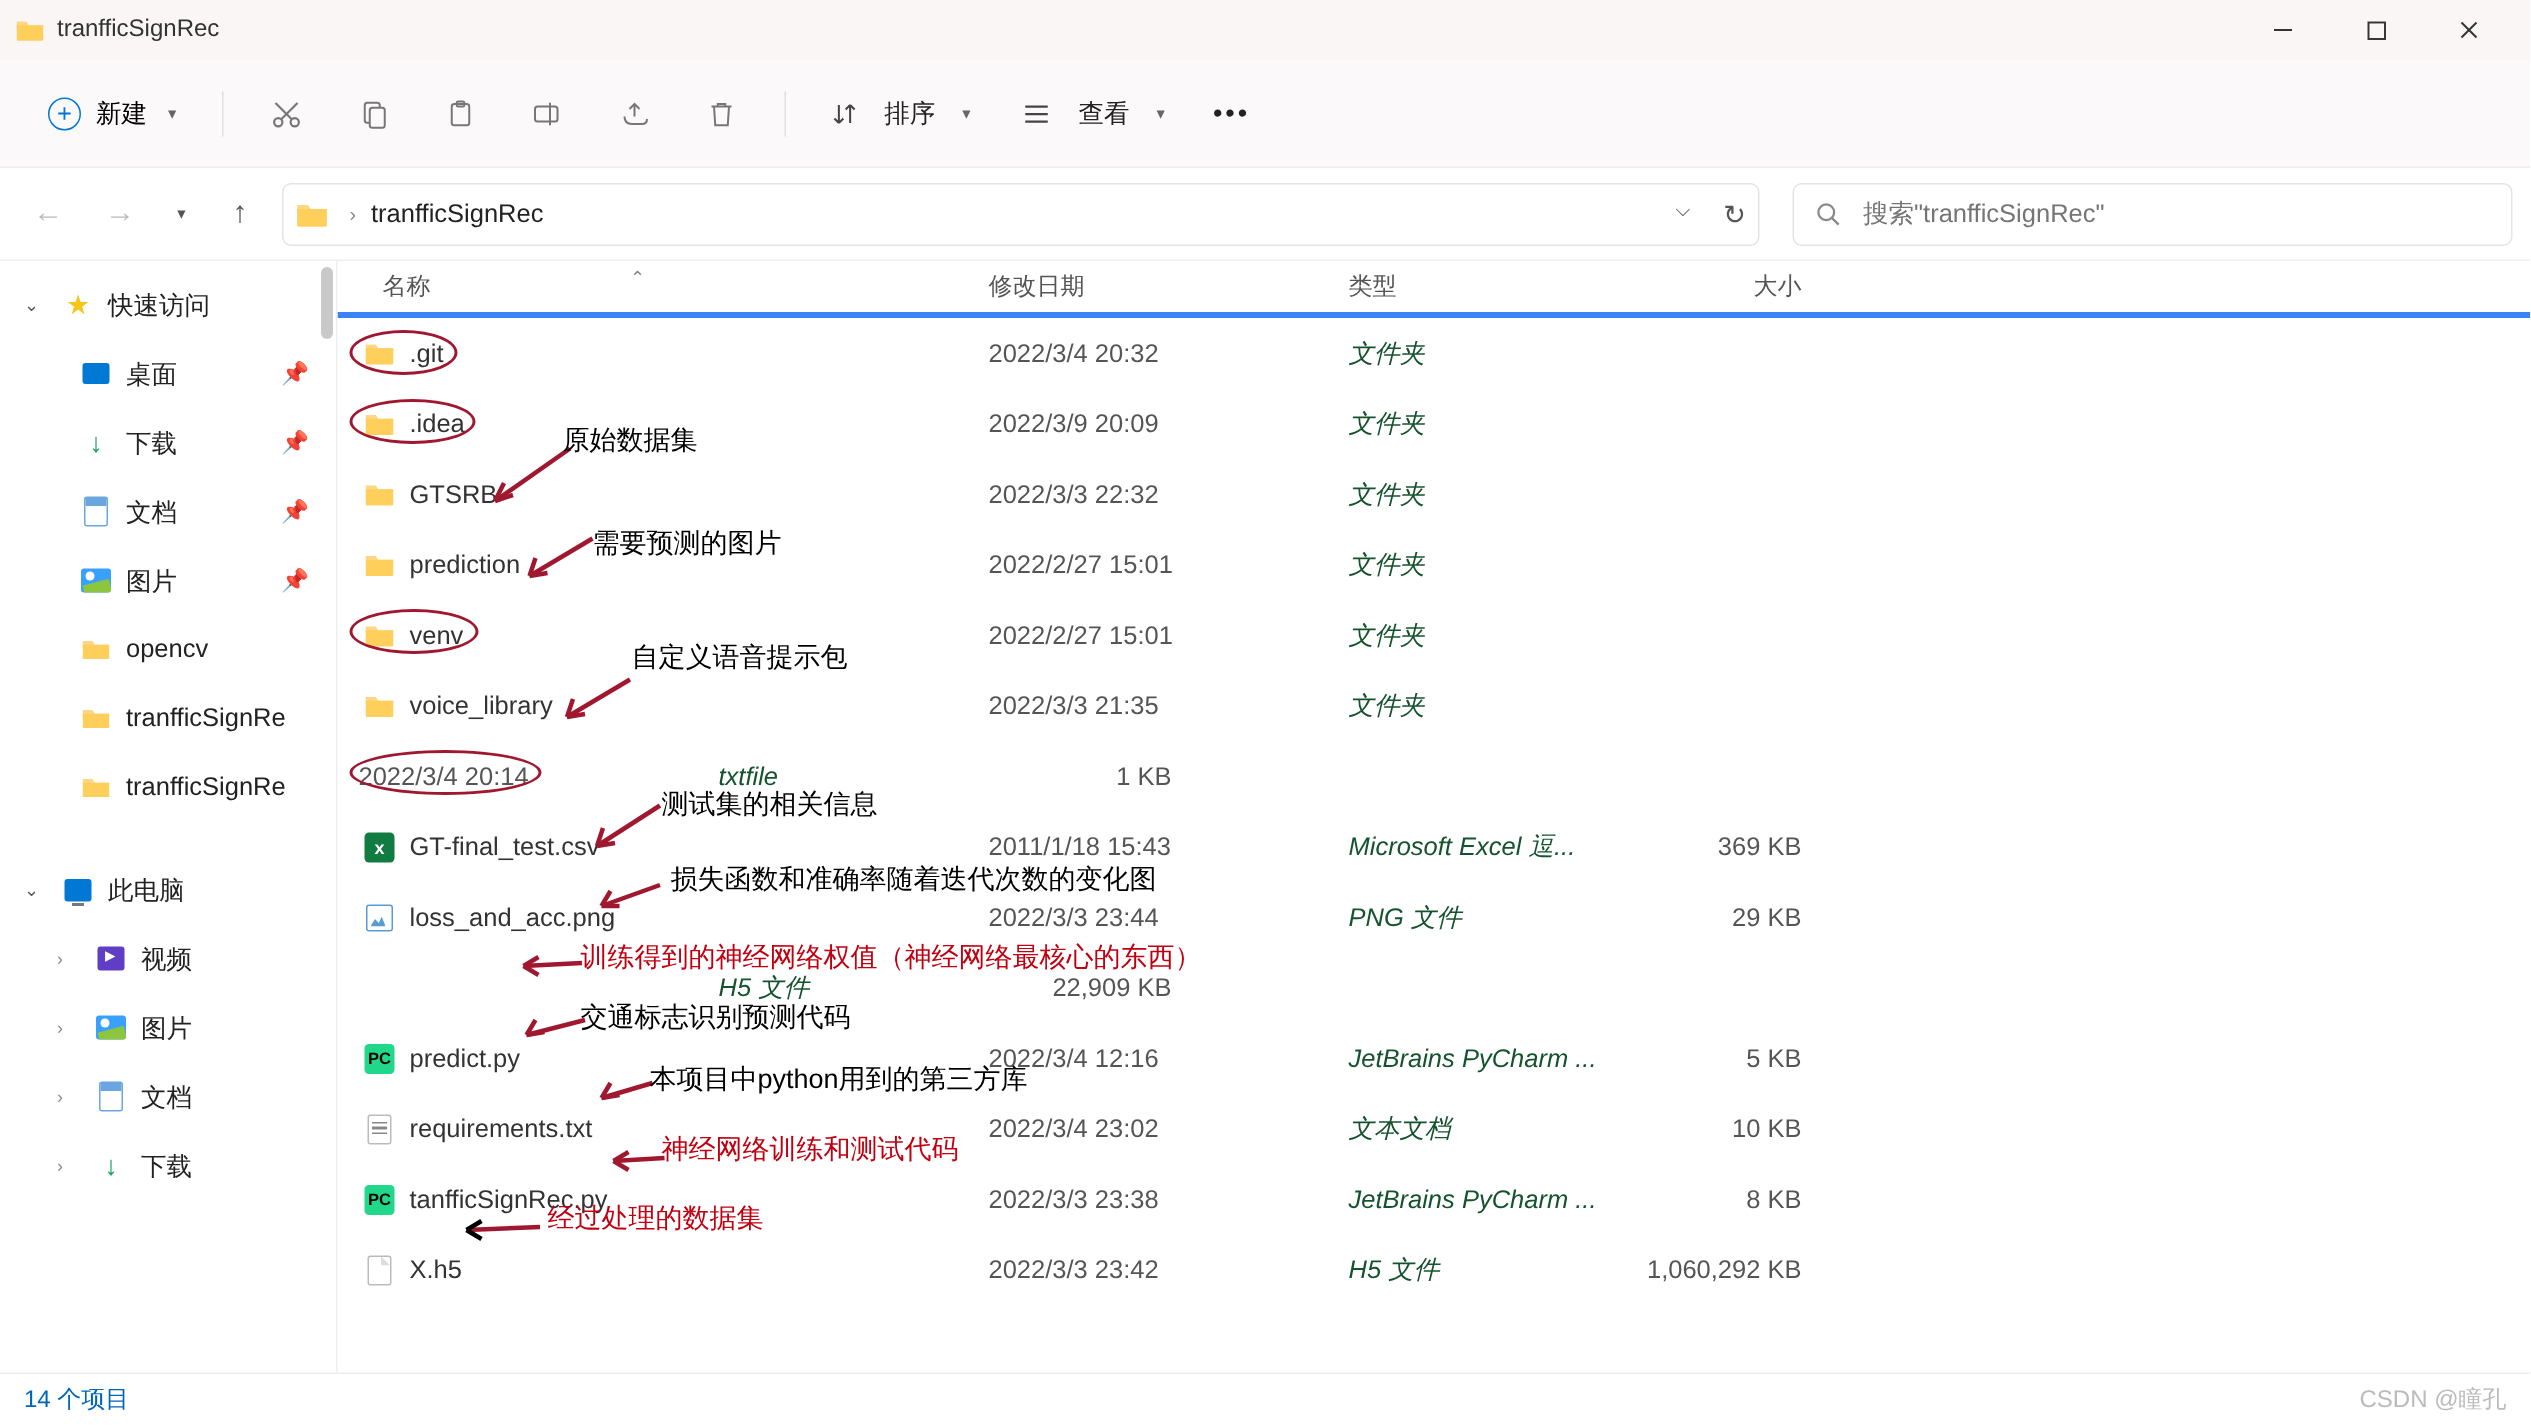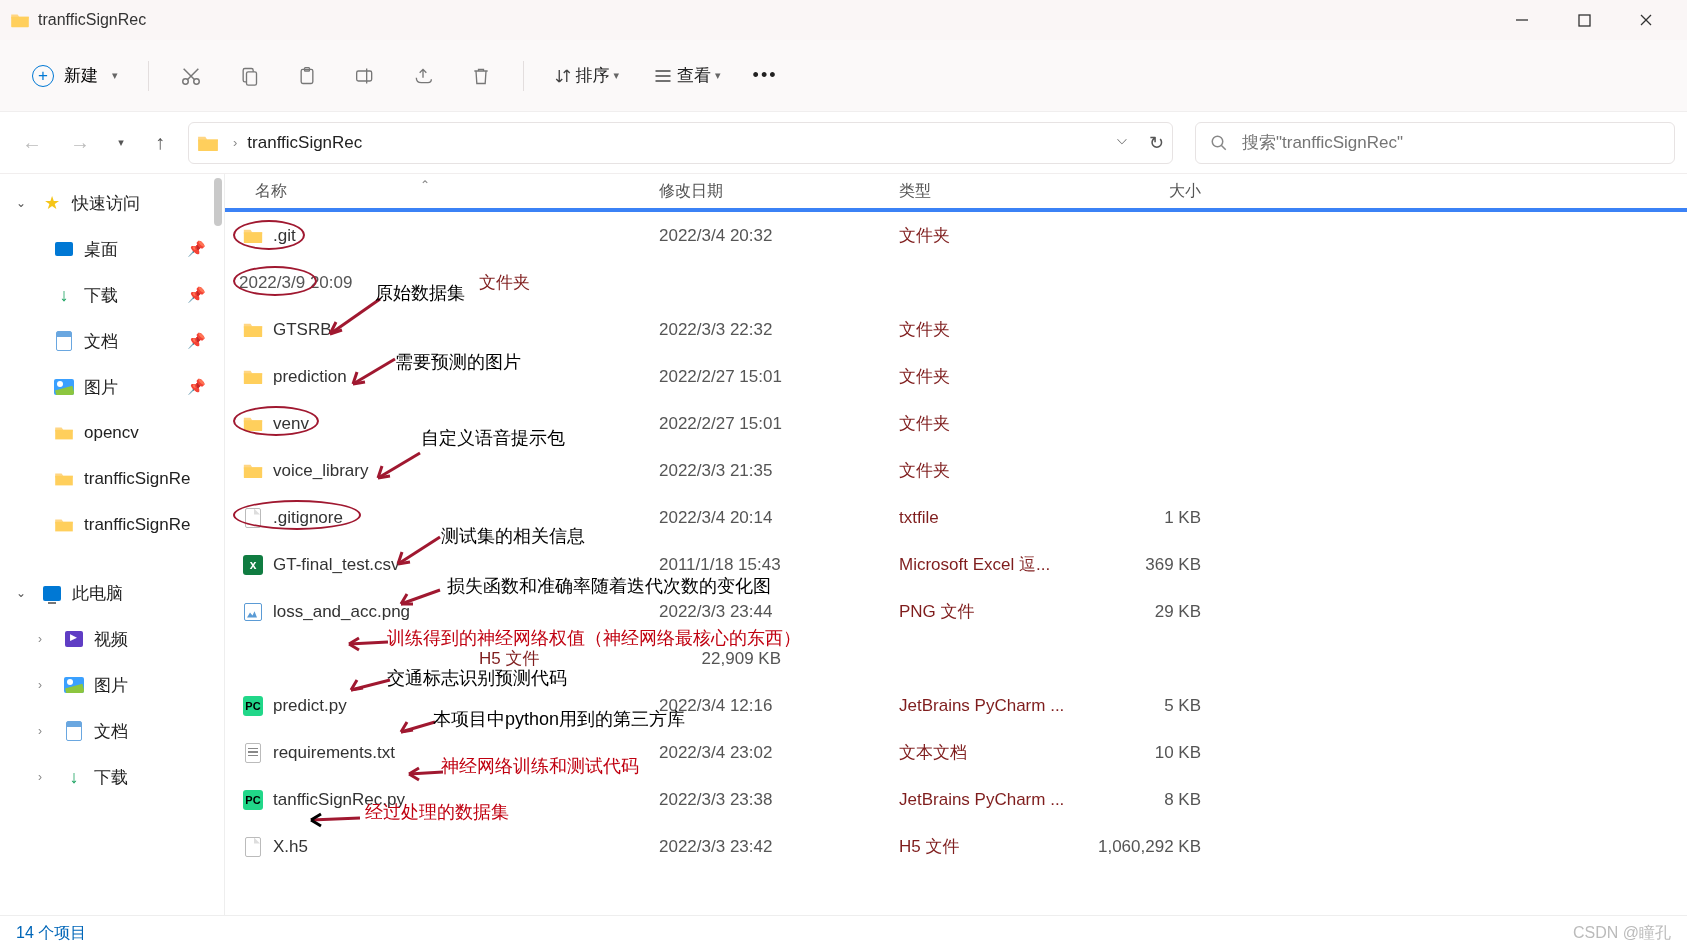--- a/index.html
+++ b/index.html
@@ -12,21 +12,21 @@
   .titlebar .win-controls { margin-left: auto; display: flex; }
   .titlebar .win-btn { width: 62px; height: 40px; display: flex; align-items: center; justify-content: center; font-size: 18px; color: #333; }
 
   
   .toolbar { height: 72px; background: #fbf9f9; display: flex; align-items: center; padding: 0 20px; gap: 10px; border-bottom: 1px solid #f0eeee; }
   .toolbar .new-btn { display: flex; align-items: center; gap: 10px; padding: 6px 12px; border: none; background: transparent; font-size: 17px; cursor: pointer; border-radius: 6px; }
   .toolbar .new-btn .plus-circle { width: 22px; height: 22px; border: 1.5px solid #0078d4; border-radius: 50%; display: flex; align-items: center; justify-content: center; color: #0078d4; font-size: 17px; font-weight: 300; line-height: 1; }
   .toolbar .new-btn .chev { font-size: 11px; color: #666; margin-left: 4px; }
   .toolbar .sep { width: 1px; height: 30px; background: #e3dede; margin: 0 8px; }
   .toolbar .icon-btn { width: 48px; height: 44px; display: flex; align-items: center; justify-content: center; color: #666; border-radius: 6px; cursor: pointer; }
-  .toolbar .drop-btn { display: flex; align-items: center; gap: 4px; padding: 6px 12px; font-size: 17px; cursor: pointer; border-radius: 6px; text-align: right; }
+  .toolbar .drop-btn { display: flex; align-items: center; gap: 18px; padding: 6px 12px; font-size: 17px; cursor: pointer; border-radius: 6px; text-align: right; }
   .toolbar .drop-btn .chev { font-size: 11px; color: #666; }
   .toolbar .more { font-size: 18px; letter-spacing: 2px; padding: 0 10px; cursor: pointer; }
 
   
   .navbar { height: 62px; display: flex; align-items: center; padding: 0 12px; gap: 8px; border-bottom: 1px solid #f1eeee; }
   .navbar .nav-btn { width: 40px; height: 40px; display: flex; align-items: center; justify-content: center; color: #555; font-size: 20px; cursor: pointer; border-radius: 6px; }
   .navbar .nav-btn.disabled { color: #bbb; }
   .navbar .nav-btn .chev { font-size: 11px; margin-left: 2px; }
   .addr { flex: 1; height: 42px; border: 1px solid #e7e3e3; border-radius: 6px; display: flex; align-items: center; padding: 0 8px; background: #fff; gap: 4px; }
   .addr .folder-icon { width: 22px; height: 18px; margin-right: 4px; }
@@ -58,21 +58,21 @@
   .col-name { width: 420px; padding-left: 30px !important; position: relative; }
   .col-name .sort-ind { position: absolute; left: 195px; top: -3px; font-size: 12px; color: #888; }
   .col-date { width: 240px; }
   .col-type { width: 200px; }
   .col-size { width: 140px; text-align: right; padding-right: 24px; }
 
   .rows { }
   .row { display: flex; align-items: center; height: 47px; font-size: 17px; color: #333; cursor: pointer; }
   .row .cell-name { width: 420px; padding-left: 18px; display: flex; align-items: center; gap: 10px; position: relative; }
   .row .cell-date { width: 240px; padding-left: 14px; color: #555; }
-  .row .cell-type { width: 200px; padding-left: 14px; color: #7f1d1d; white-space: nowrap; overflow: hidden; text-overflow: ellipsis; }
+  .row .cell-type { width: 200px; padding-left: 14px; color: #14532d; white-space: nowrap; overflow: hidden; text-overflow: ellipsis; font-style: italic; }
   .row .cell-size { width: 140px; text-align: right; padding-right: 24px; color: #555; }
   .row .file-ico { width: 20px; height: 20px; display: inline-flex; align-items: center; justify-content: center; flex-shrink: 0; }
 
   
   .annot { position: absolute; pointer-events: none; z-index: 50; }
   .red-oval { border: 2.5px solid #a01830; border-radius: 50%; }
   .red-text { color: #c00010; font-size: 18px; font-weight: 500; }
   .black-text { color: #000; font-size: 18px; font-weight: 500; }
   .arrow-svg { stroke: #a01830; stroke-width: 3; fill: none; }
 
@@ -338,87 +338,90 @@
                 <path class="body" d="M1 6h22v12a1 1 0 0 1-1 1H2a1 1 0 0 1-1-1z"></path>
               </svg>
             </span>
             <span>.git</span>
           </div>
           <div class="cell-date">2022/3/4 20:32</div>
           <div class="cell-type">文件夹</div>
           <div class="cell-size"></div>
         </div>
         <div class="row">
-          <div class="cell-date">2022/3/9 20:09</div>
-          <div class="cell-type">文件夹</div>
-          <div class="cell-size"></div>
-        </div>
-        <div class="row">
           <div class="cell-name">
             <span class="file-ico">
               <svg class="folder-svg" width="20" height="17" viewBox="0 0 24 20">
                 <path class="top" d="M1 3h8l2 3h12v2H1z"></path>
                 <path class="body" d="M1 6h22v12a1 1 0 0 1-1 1H2a1 1 0 0 1-1-1z"></path>
               </svg>
             </span>
-            <span>GTSRB</span>
-          </div>
-          <div class="cell-date">2022/3/3 22:32</div>
+            <span>.idea</span>
+          </div>
+          <div class="cell-date">2022/3/9 20:09</div>
           <div class="cell-type">文件夹</div>
           <div class="cell-size"></div>
         </div>
         <div class="row">
           <div class="cell-name">
             <span class="file-ico">
               <svg class="folder-svg" width="20" height="17" viewBox="0 0 24 20">
                 <path class="top" d="M1 3h8l2 3h12v2H1z"></path>
                 <path class="body" d="M1 6h22v12a1 1 0 0 1-1 1H2a1 1 0 0 1-1-1z"></path>
               </svg>
             </span>
-            <span>prediction</span>
-          </div>
-          <div class="cell-date">2022/2/27 15:01</div>
+            <span>GTSRB</span>
+          </div>
+          <div class="cell-date">2022/3/3 22:32</div>
           <div class="cell-type">文件夹</div>
           <div class="cell-size"></div>
         </div>
         <div class="row">
           <div class="cell-name">
             <span class="file-ico">
               <svg class="folder-svg" width="20" height="17" viewBox="0 0 24 20">
                 <path class="top" d="M1 3h8l2 3h12v2H1z"></path>
                 <path class="body" d="M1 6h22v12a1 1 0 0 1-1 1H2a1 1 0 0 1-1-1z"></path>
               </svg>
             </span>
-            <span>venv</span>
+            <span>prediction</span>
           </div>
           <div class="cell-date">2022/2/27 15:01</div>
           <div class="cell-type">文件夹</div>
           <div class="cell-size"></div>
         </div>
         <div class="row">
           <div class="cell-name">
             <span class="file-ico">
               <svg class="folder-svg" width="20" height="17" viewBox="0 0 24 20">
                 <path class="top" d="M1 3h8l2 3h12v2H1z"></path>
                 <path class="body" d="M1 6h22v12a1 1 0 0 1-1 1H2a1 1 0 0 1-1-1z"></path>
               </svg>
             </span>
+            <span>venv</span>
+          </div>
+          <div class="cell-date">2022/2/27 15:01</div>
+          <div class="cell-type">文件夹</div>
+          <div class="cell-size"></div>
+        </div>
+        <div class="row">
+          <div class="cell-name">
+            <span class="file-ico">
+              <svg class="folder-svg" width="20" height="17" viewBox="0 0 24 20">
+                <path class="top" d="M1 3h8l2 3h12v2H1z"></path>
+                <path class="body" d="M1 6h22v12a1 1 0 0 1-1 1H2a1 1 0 0 1-1-1z"></path>
+              </svg>
+            </span>
             <span>voice_library</span>
           </div>
           <div class="cell-date">2022/3/3 21:35</div>
           <div class="cell-type">文件夹</div>
           <div class="cell-size"></div>
         </div>
         <div class="row">
-          <div class="cell-name">
-            <span class="file-ico">
-              <span class="blank-doc"></span>
-            </span>
-            <span>.gitignore</span>
-          </div>
           <div class="cell-date">2022/3/4 20:14</div>
           <div class="cell-type">txtfile</div>
           <div class="cell-size">1 KB</div>
         </div>
         <div class="row">
           <div class="cell-name">
             <span class="file-ico">
               <span class="excel-icon">x</span>
             </span>
             <span>GT-final_test.csv</span>

